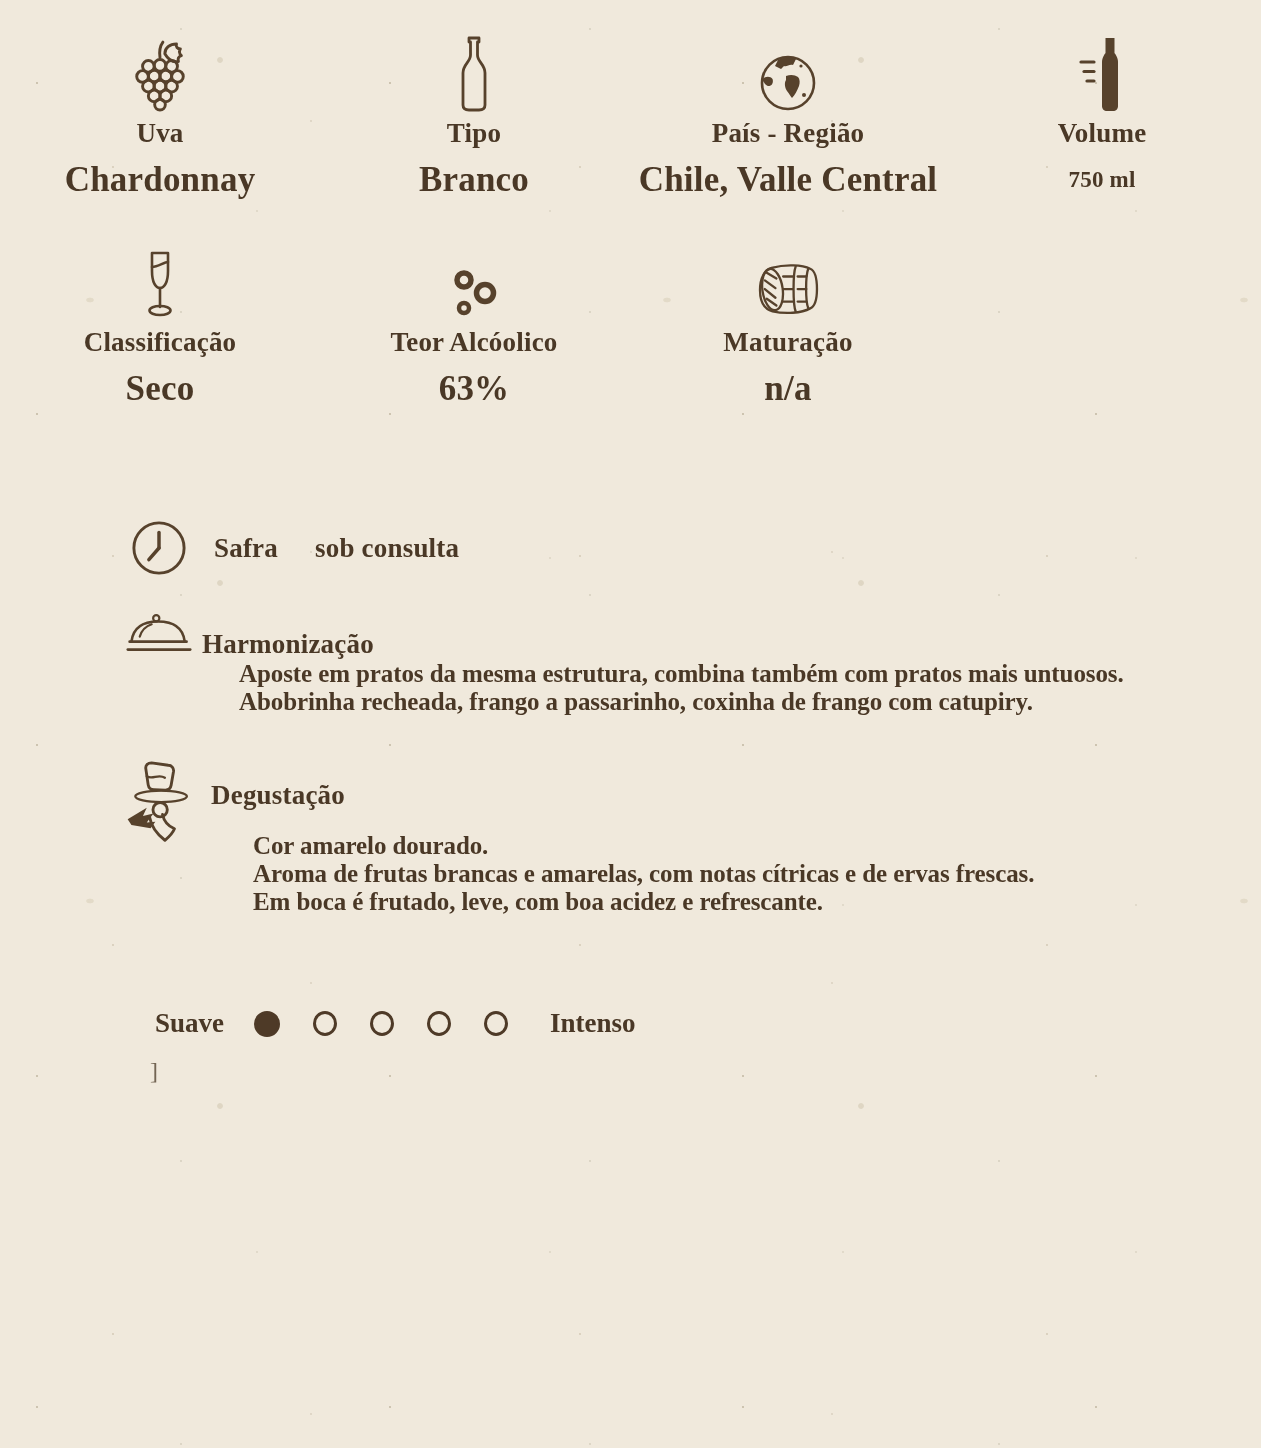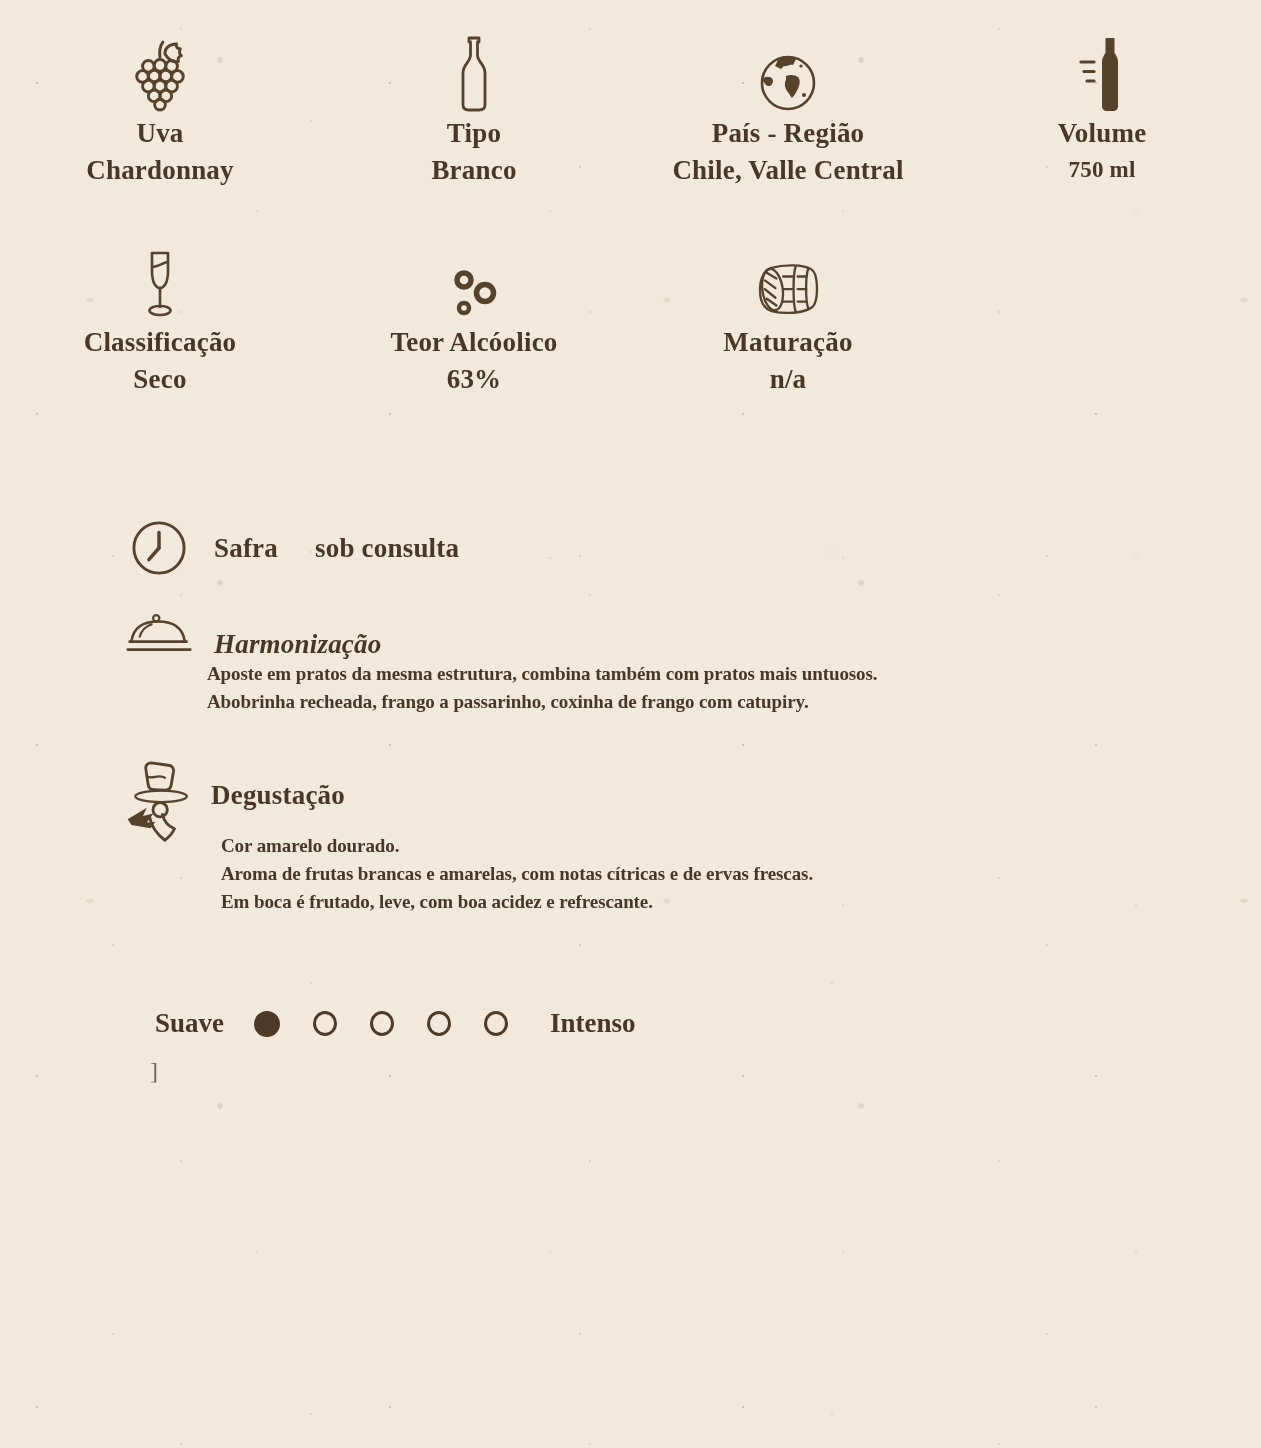--- a/index.html
+++ b/index.html
@@ -28,30 +28,30 @@
     display:grid;grid-template-columns:repeat(4,314px);
     justify-items:center;
   }
   .attr-row.row1{top:38px;}
   .attr-row.row2{top:253px;}
   .attr-cell{display:flex;flex-direction:column;align-items:center;text-align:right;width:100%;}
   .icon-box{display:flex;align-items:flex-end;justify-content:center;}
   .row1 .icon-box{height:74px;margin-bottom:5px;}
   .row2 .icon-box{height:66px;margin-bottom:7px;}
   .attr-label{font-size:27px;line-height:32px;letter-spacing:.2px;}
-  .attr-value{font-size:27px;line-height:30px;margin-top:6px;letter-spacing:.2px;}
+  .attr-value{font-size:35px;line-height:30px;margin-top:16px;letter-spacing:.2px;}
   .attr-value.small{font-size:23px;}
   .section{position:absolute;display:flex;align-items:center;}
   .section-label{font-size:27px;letter-spacing:.2px;}
-  .section-body{position:absolute;font-size:19px;line-height:28px;letter-spacing:-0.1px;}
+  .section-body{position:absolute;font-size:25px;line-height:28px;letter-spacing:-0.1px;margin-left:32px;}
   #safra{top:520px;left:131px;}
   #safra .section-label{margin-left:27px;}
   #safra .section-value{font-size:27px;margin-left:37px;}
   #harmonizacao-hd{top:613px;left:126px;align-items:flex-end;}
-  #harmonizacao-hd .section-label{margin-left:22px;position:relative;top:7px;font-style:italic;}
+  #harmonizacao-hd .section-label{margin-left:10px;position:relative;top:7px;}
   #harmonizacao-body{top:660px;left:207px;}
   #degustacao-hd{top:760px;left:120px;}
   #degustacao-hd .section-label{margin-left:5px;position:relative;top:-8px;}
   #degustacao-body{top:832px;left:221px;}
   #intensity{position:absolute;top:1008px;left:155px;display:flex;align-items:center;}
   #intensity .scale-label{font-size:27px;}
   #intensity .dots{display:flex;align-items:center;margin:0 22px 0 30px;}
   .dot{width:24px;height:25px;border:3.5px solid #4e3a27;border-radius:50%;box-sizing:border-box;margin-right:33px;background:transparent;}
   .dot.filled{background:#4e3a27;width:26px;height:26px;}
   .dots .dot:last-child{margin-right:0;}

